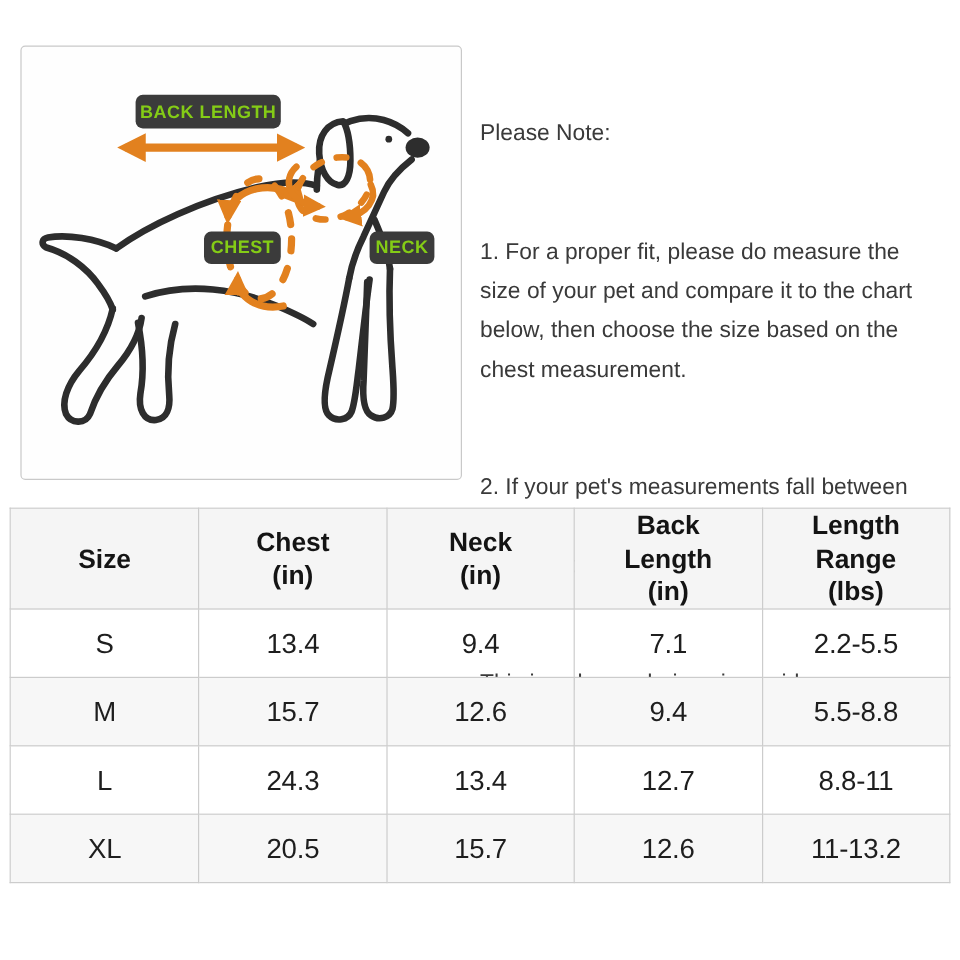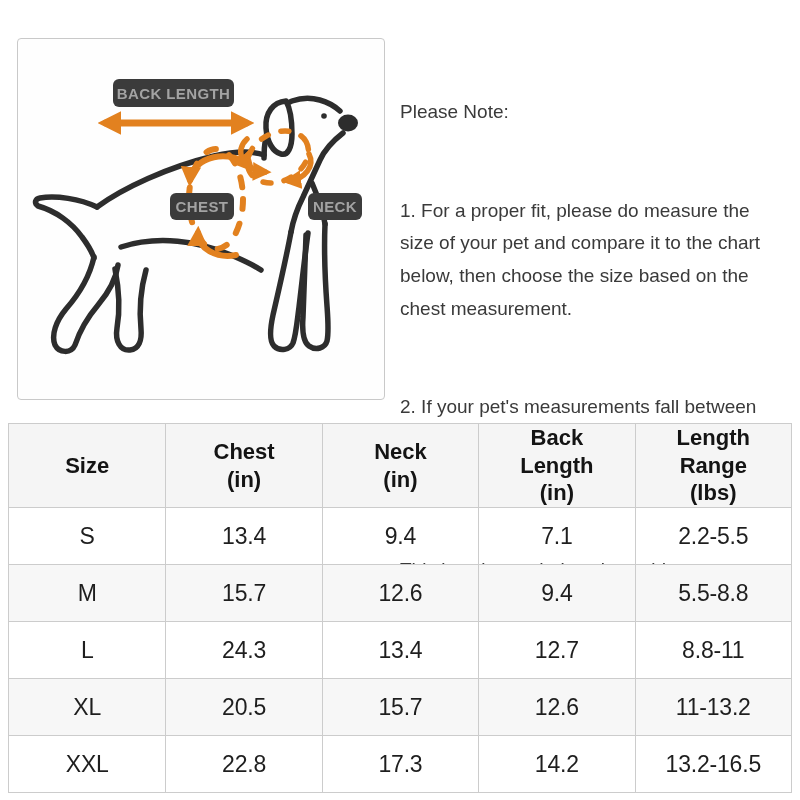--- a/index.html
+++ b/index.html
@@ -6,21 +6,21 @@
   body{
     width:800px;height:800px;position:relative;background:#ffffff;
     font-family:"Liberation Sans", sans-serif;overflow:hidden;color:#3c3c3c;
   }
   .diagram-box{
     position:absolute;left:17px;top:38px;width:366px;height:360px;
     border:1px solid #c9c9c9;border-radius:4px;background:#fefefe;
   }
   .diagram-box svg{position:absolute;left:0;top:0;width:100%;height:100%;}
   .m-label{
-    position:absolute;background:#3b3b3b;color:#a3a3a3;font-weight:bold;
+    position:absolute;background:#3b3b3b;color:#84cc16;font-weight:bold;
     border-radius:6px;display:flex;align-items:center;justify-content:center;
     font-size:15px;letter-spacing:.4px;
   }
   .lbl-back-length{left:95px;top:40px;width:121px;height:28px;}
   .lbl-chest{left:152px;top:154px;width:64px;height:27px;}
   .lbl-neck{left:290px;top:154px;width:54px;height:27px;}
   .notes{
     position:absolute;left:400px;top:31px;font-size:19px;line-height:32.7px;
     color:#3a3a3a;white-space:pre;
   }
@@ -138,23 +138,16 @@
         <td>12.7</td>
         <td>8.8-11</td>
       </tr>
       <tr>
         <td>XL</td>
         <td>20.5</td>
         <td>15.7</td>
         <td>12.6</td>
         <td>11-13.2</td>
       </tr>
-      <tr>
-        <td>XXL</td>
-        <td>22.8</td>
-        <td>17.3</td>
-        <td>14.2</td>
-        <td>13.2-16.5</td>
-      </tr>
     </tbody>
   </table>
 
 </div>
 
 </body></html>

